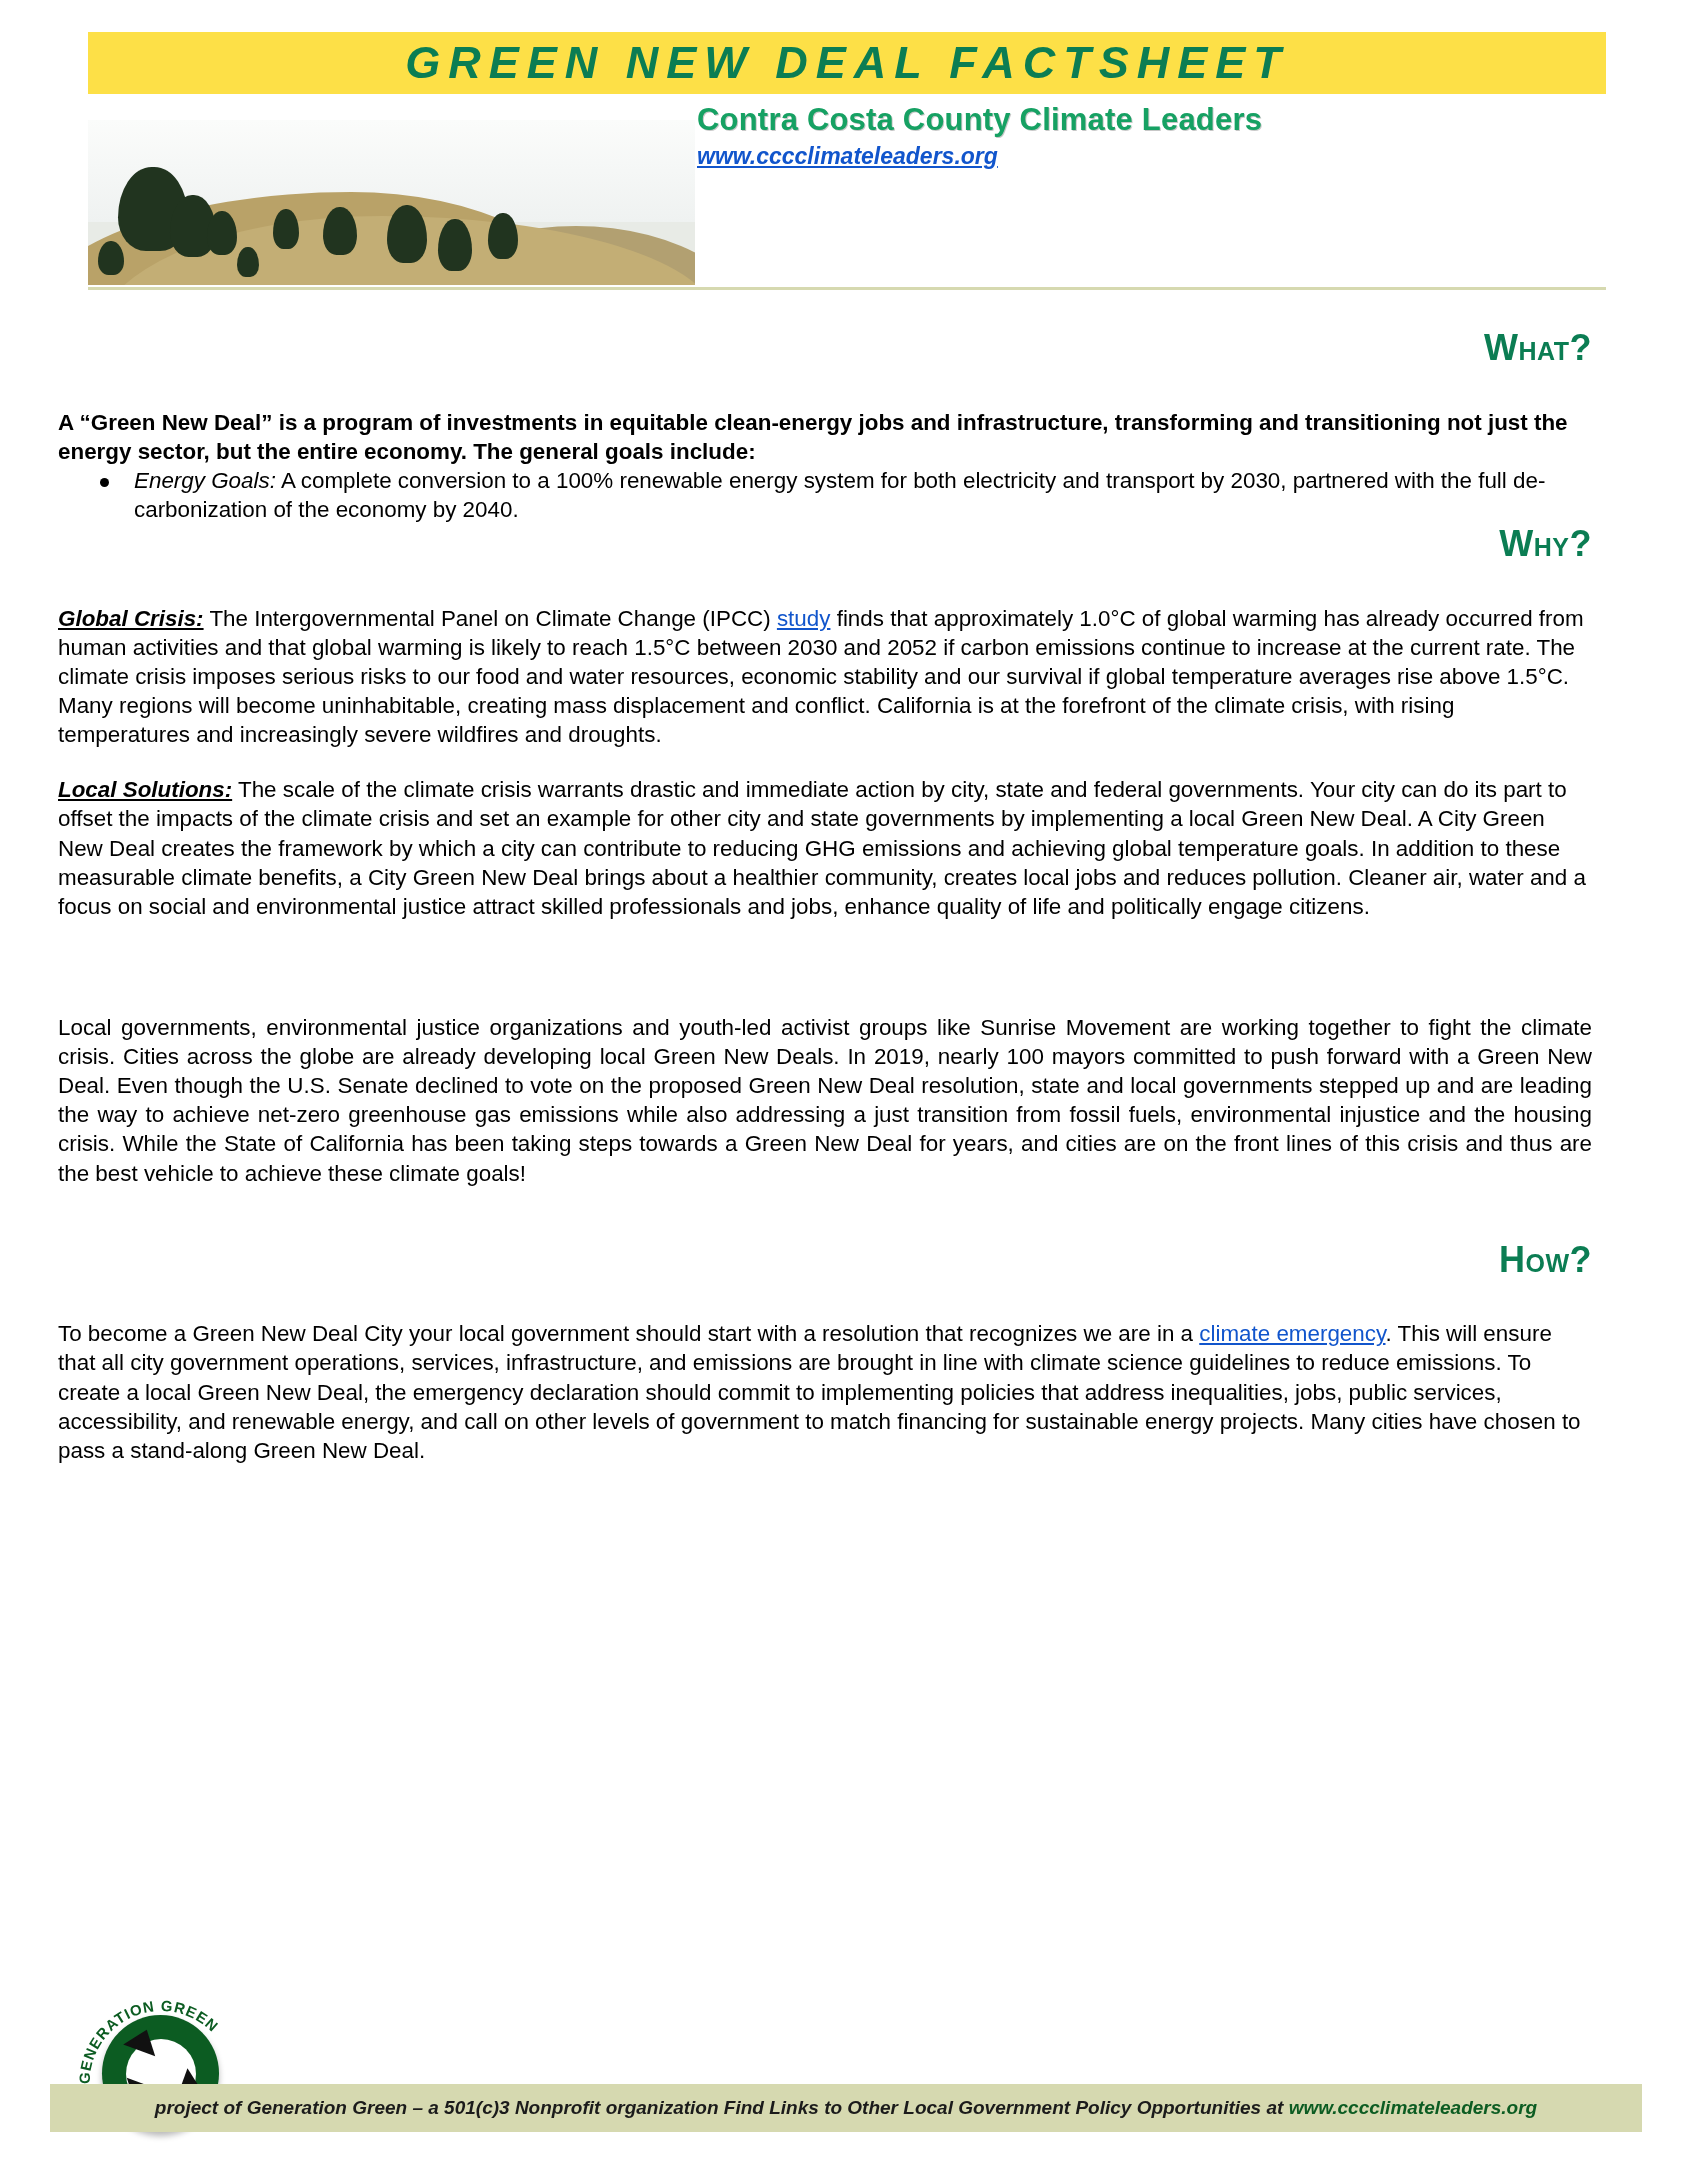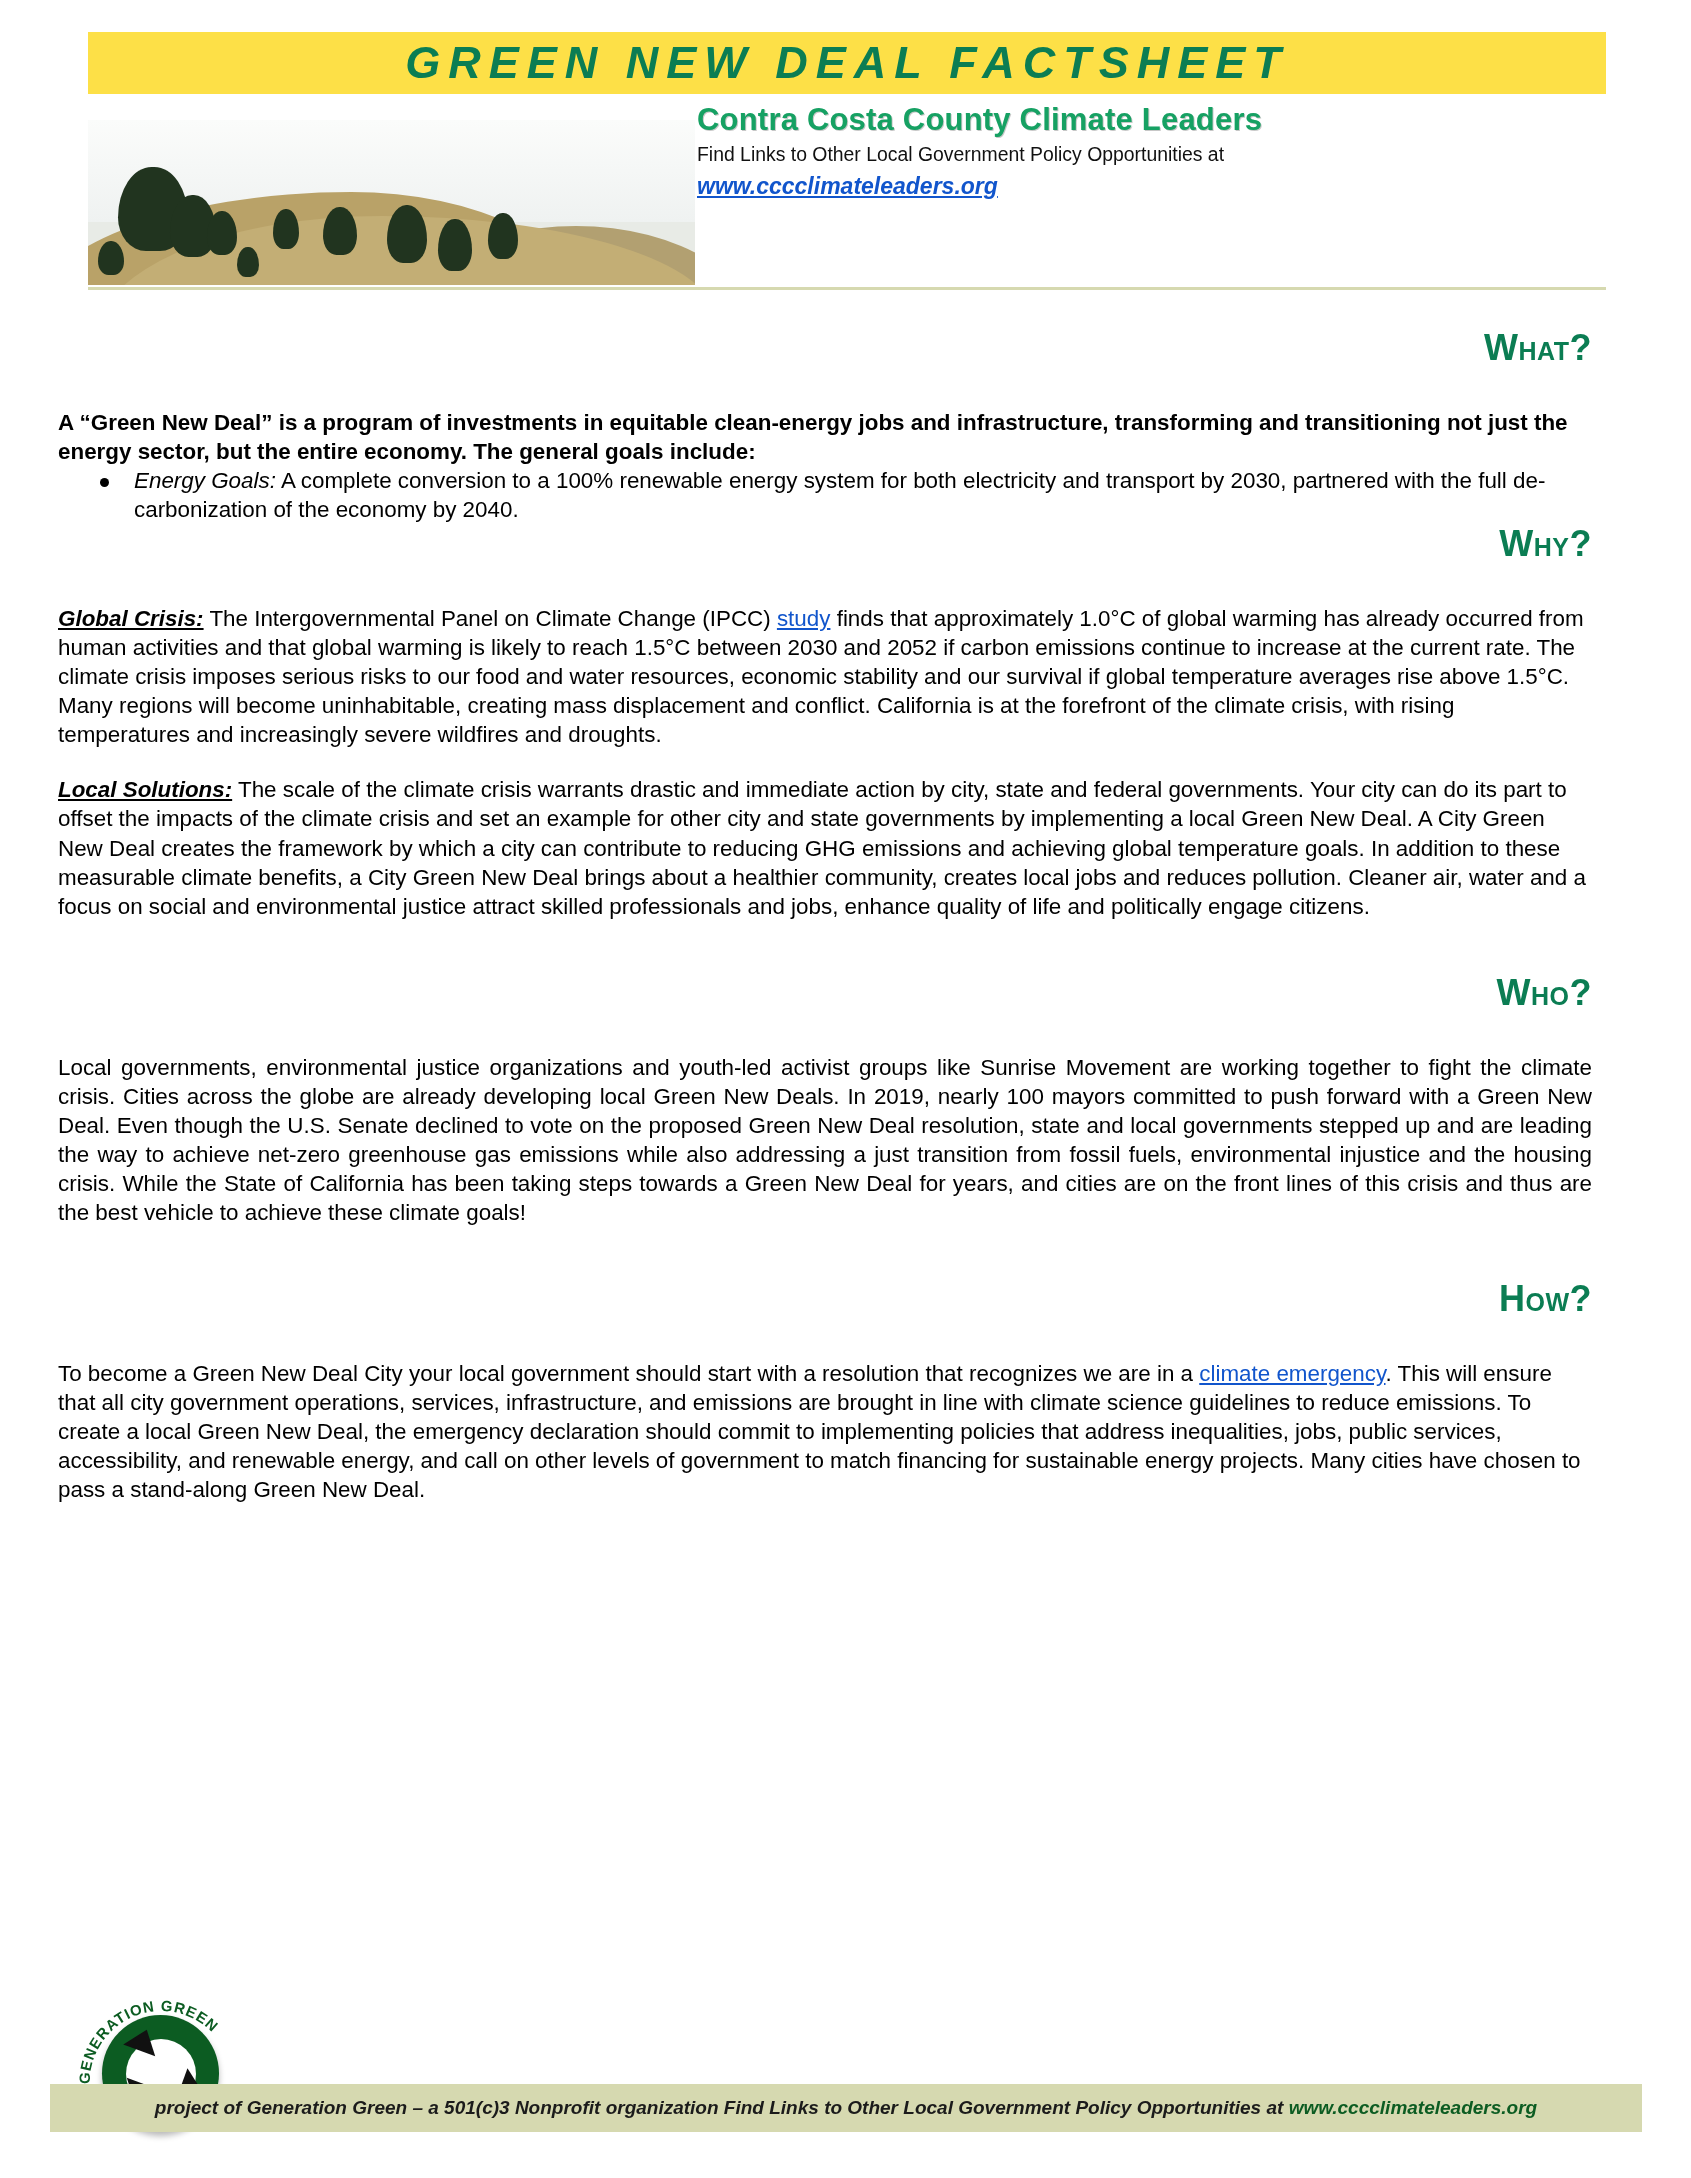--- a/index.html
+++ b/index.html
@@ -302,21 +302,20 @@
       <div class="tree t5"></div>
       <div class="tree t6"></div>
       <div class="tree t7"></div>
       <div class="tree t8"></div>
       <div class="tree t9"></div>
       <div class="tree t10"></div>
     </div>
 
     <div class="header-right">
       <div class="org-name">Contra Costa County Climate Leaders</div>
-      <div class="find-links">Find Links to Other Local Government Policy Opportunities at</div>
       <a class="site-link" href="#">www.cccclimateleaders.org</a>
     </div>
   </div>
 
   <div class="header-rule"></div>
 </div>
 
 <div class="content">
 
   <h2 class="section-head">What?</h2>
@@ -331,21 +330,20 @@
   <h2 class="section-head">Why?</h2>
   <div class="gap-md"></div>
 
   <p class="body"><span class="uline-bold">Global Crisis:</span><span> The Intergovernmental Panel on Climate Change (IPCC) </span><a class="inline-link" href="#">study</a><span> finds that approximately 1.0°C of global warming has already occurred from human activities and that global warming is likely to reach 1.5°C between 2030 and 2052 if carbon emissions continue to increase at the current rate. The climate crisis imposes serious risks to our food and water resources, economic stability and our survival if global temperature averages rise above 1.5°C. Many regions will become uninhabitable, creating mass displacement and conflict. California is at the forefront of the climate crisis, with rising temperatures and increasingly severe wildfires and droughts.</span></p>
 
   <div class="gap-sm"></div>
 
   <p class="body"><span class="uline-bold">Local Solutions:</span><span>  The scale of the climate crisis warrants drastic and immediate action by city, state and federal governments. Your city can do its part to offset the impacts of the climate crisis and set an example for other city and state governments by implementing a local Green New Deal. A City Green New Deal creates the framework by which a city can contribute to reducing GHG emissions and achieving global temperature goals. In addition to these measurable climate benefits, a City Green New Deal brings about a healthier community, creates local jobs and reduces pollution. Cleaner air, water and a focus on social and environmental justice attract skilled professionals and jobs, enhance quality of life and politically engage citizens.</span></p>
 
   <div class="gap-lg"></div>
-  <h2 class="section-head">Who?</h2>
   <div class="gap-md"></div>
 
   <p class="body justify">Local governments, environmental justice organizations and youth-led activist groups like Sunrise Movement are working together to fight the climate crisis. Cities across the globe are already developing local Green New Deals. In 2019, nearly 100 mayors committed to push forward with a Green New Deal. Even though the U.S. Senate declined to vote on the proposed Green New Deal resolution, state and local governments stepped up and are leading the way to achieve net-zero greenhouse gas emissions while also addressing a just transition from fossil fuels, environmental injustice and the housing crisis. While the State of California has been taking steps towards a Green New Deal for years, and cities are on the front lines of this crisis and thus are the best vehicle to achieve these climate goals!</p>
 
   <div class="gap-lg"></div>
   <h2 class="section-head">How?</h2>
   <div class="gap-md"></div>
 
   <p class="body"><span>To become a Green New Deal City your local government should start with a resolution that recognizes we are in a </span><a class="inline-link" href="#">climate emergency</a><span>. This will ensure that all city government operations, services, infrastructure, and emissions are brought in line with climate science guidelines to reduce emissions. To create a local Green New Deal,  the emergency declaration should commit to implementing policies that address inequalities, jobs, public services, accessibility, and renewable energy, and call on other levels of government to match financing for sustainable energy projects. Many cities have chosen to pass a stand-along Green New Deal.</span></p>
 </div>

